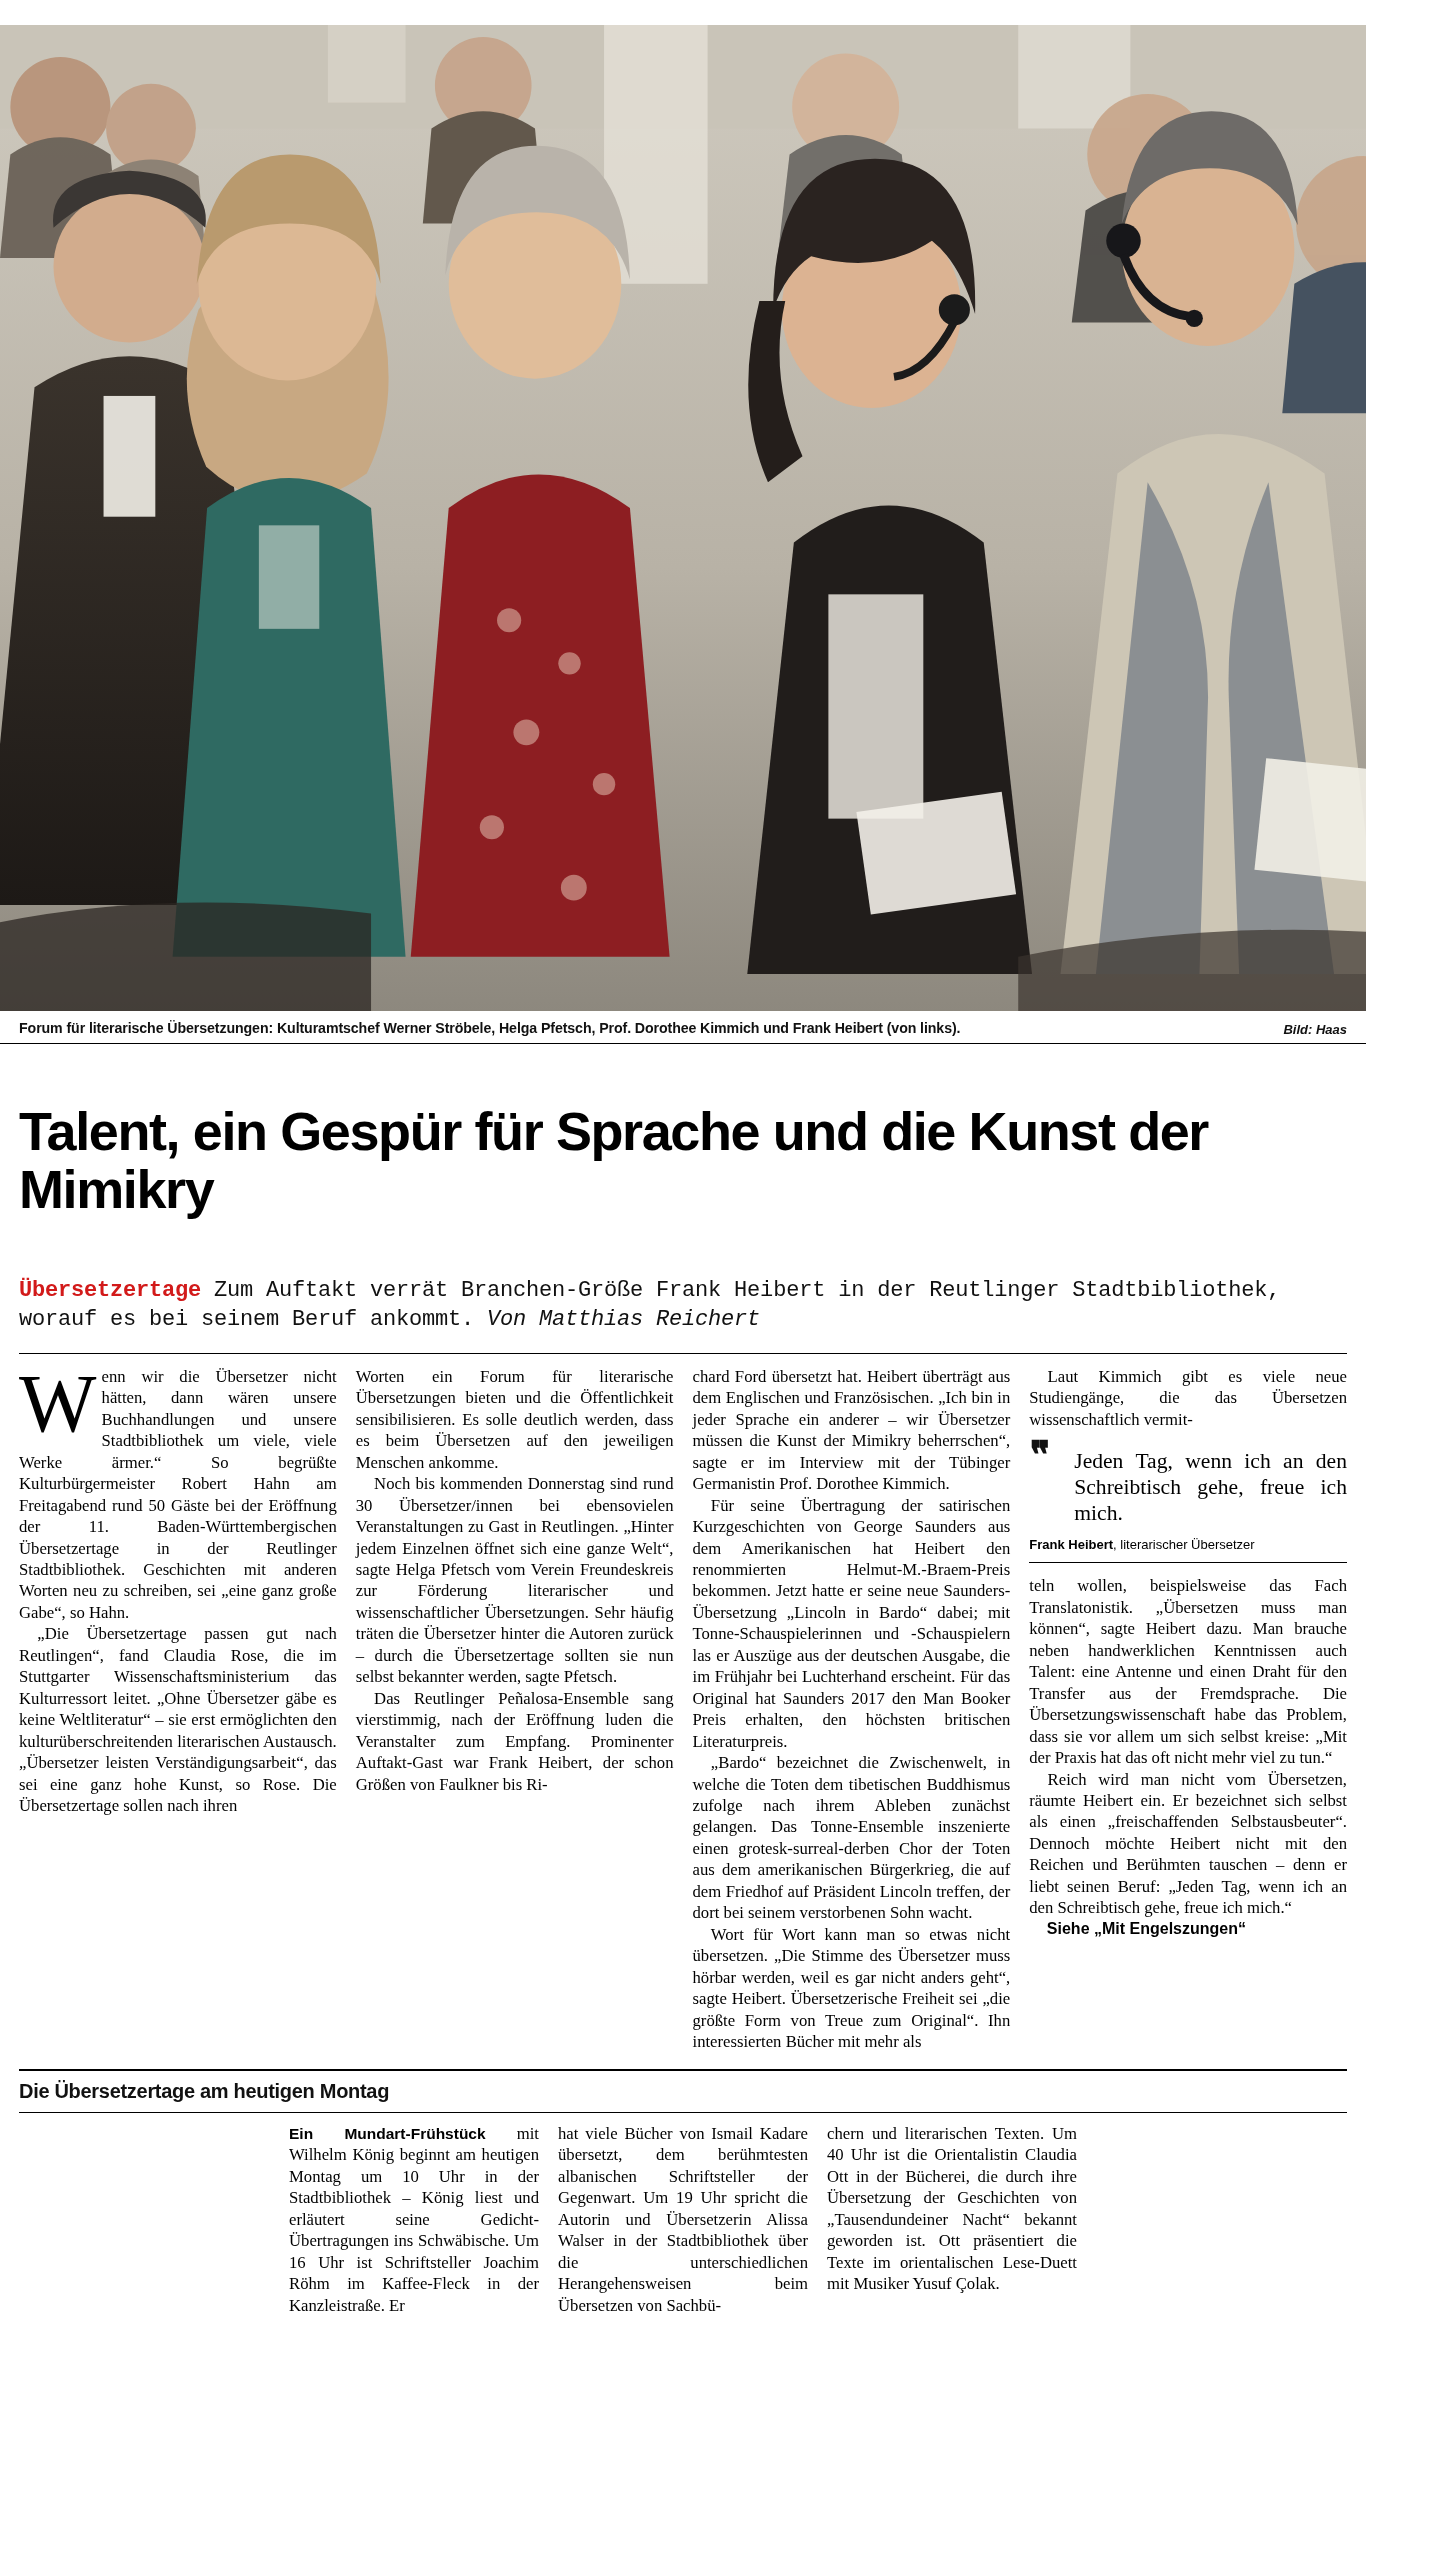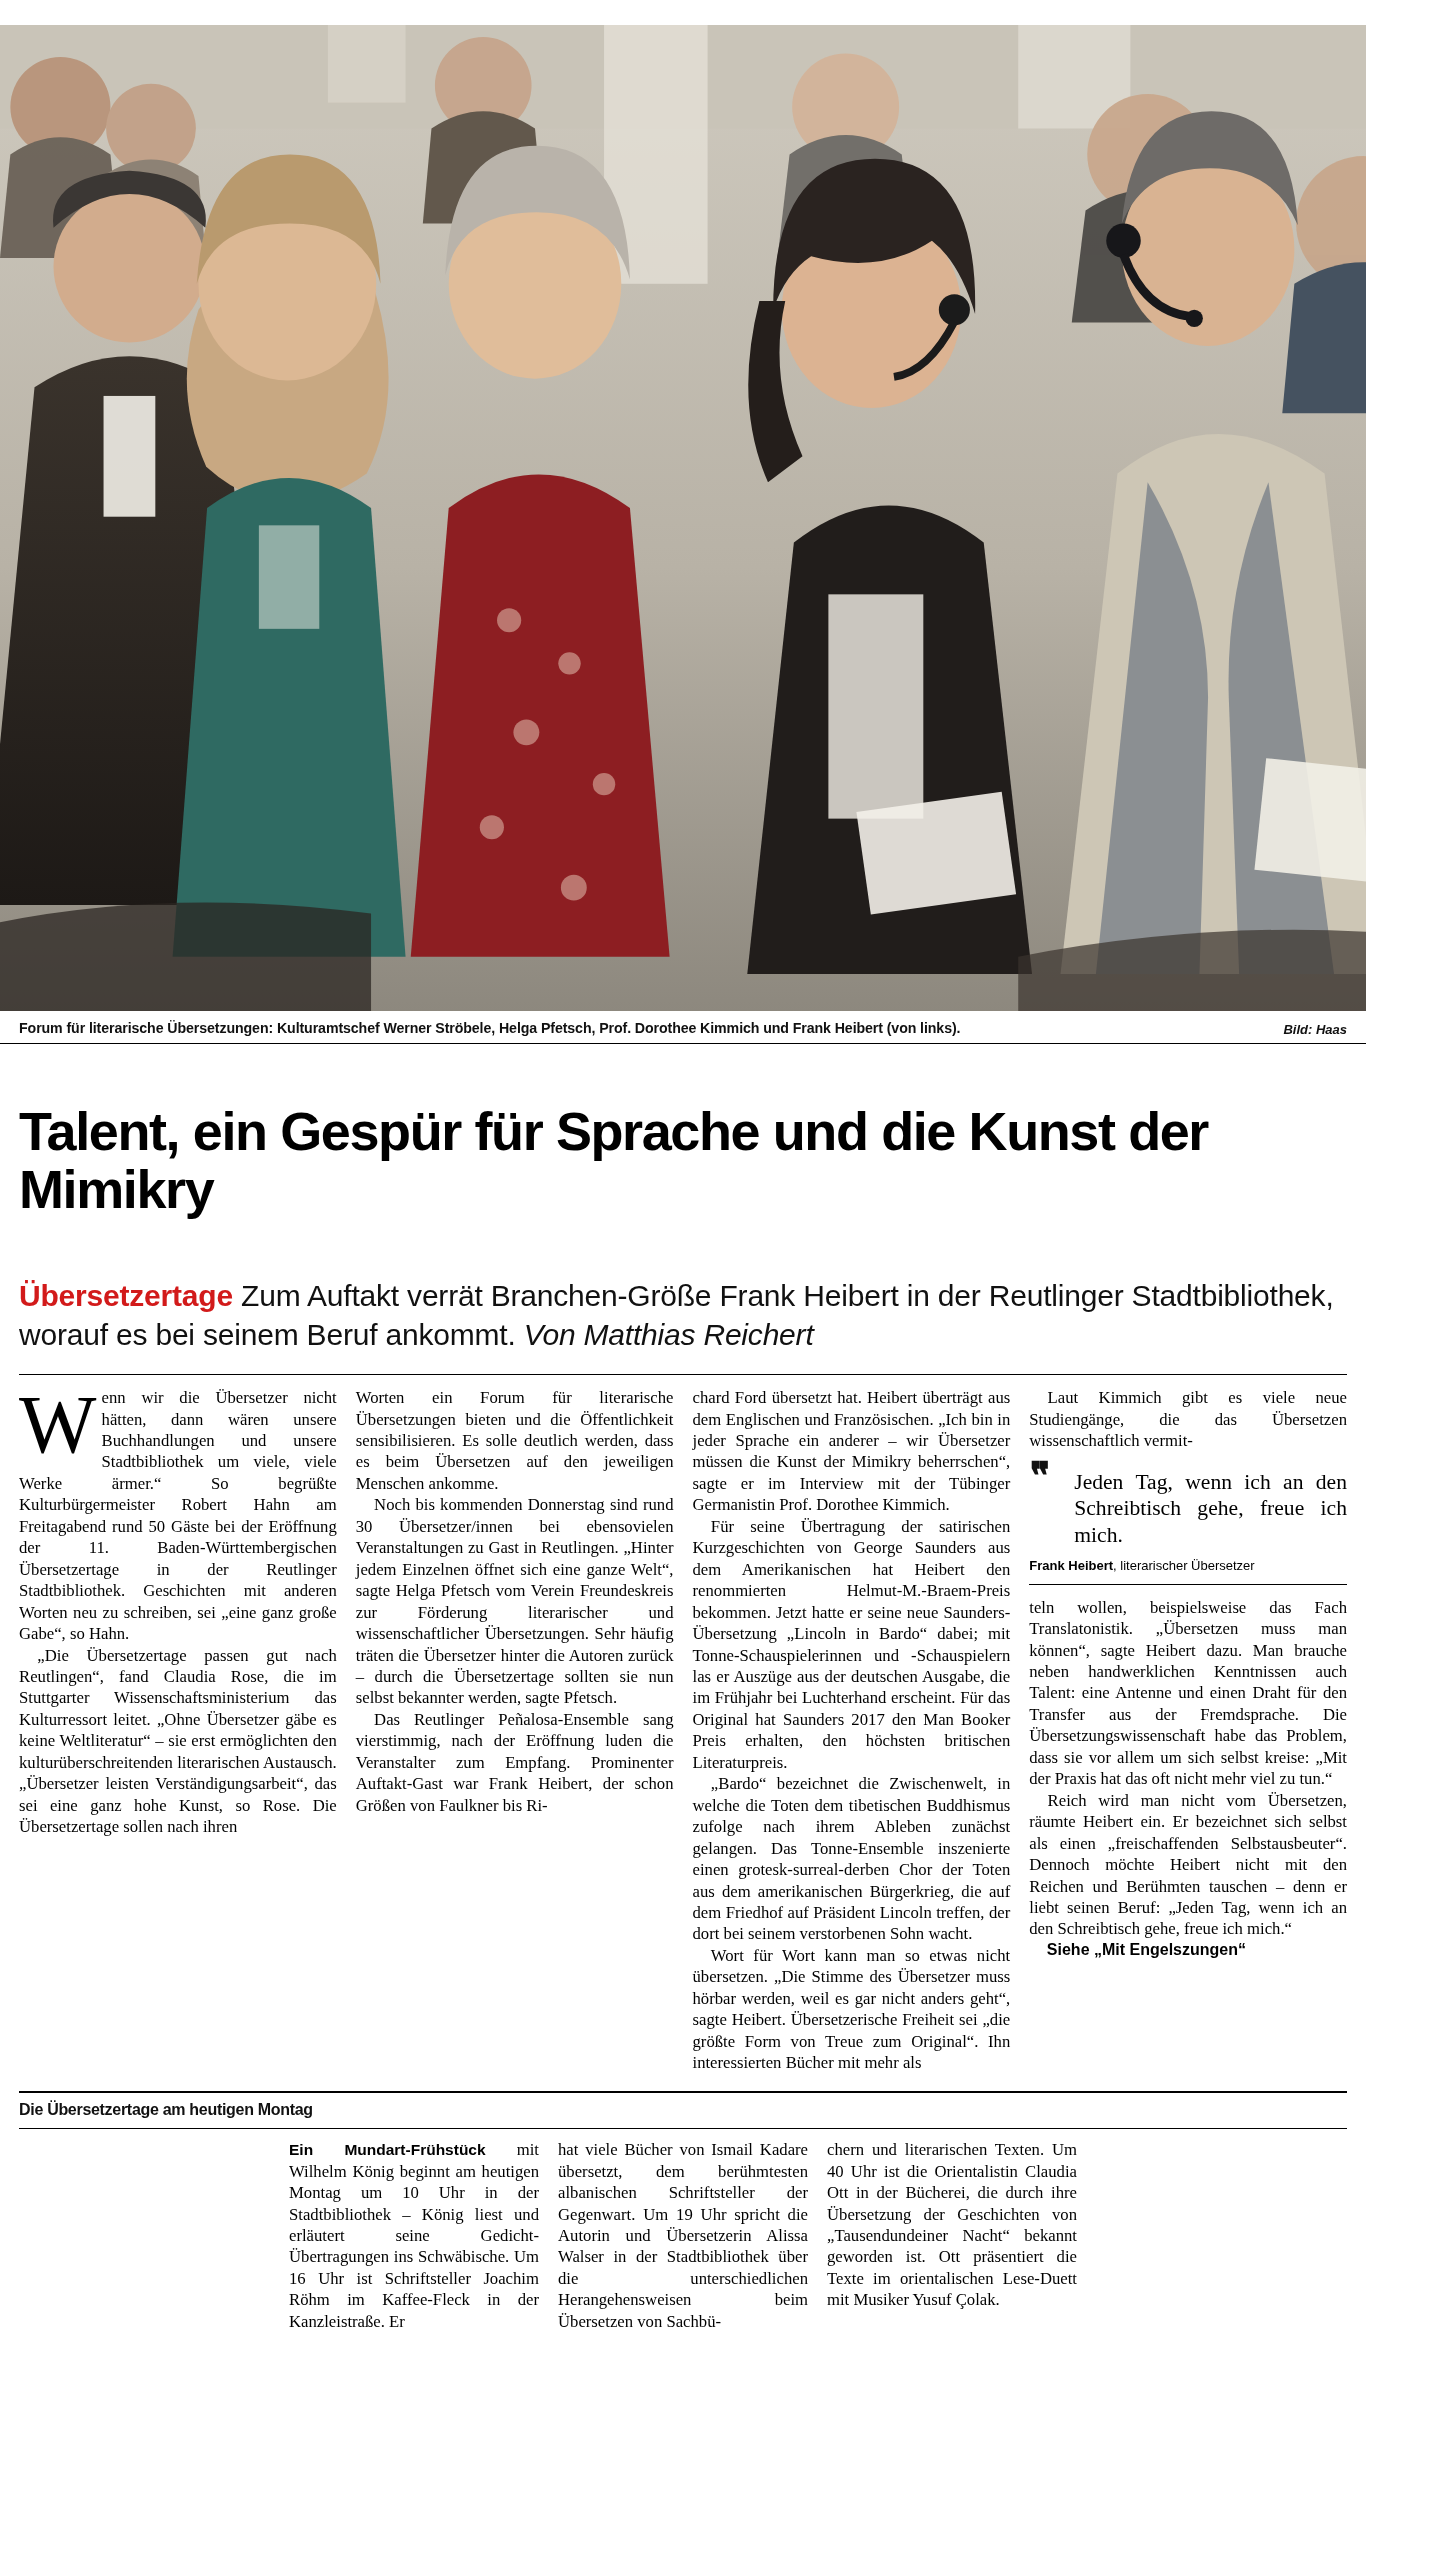--- a/index.html
+++ b/index.html
@@ -16,22 +16,22 @@
   .caption{font-family:"Liberation Sans",sans-serif;font-size:14.2px;font-weight:700;
     letter-spacing:-0.1px;line-height:1.25;color:#111;max-width:1208px;}
   .credit{font-family:"Liberation Sans",sans-serif;font-size:13px;font-style:italic;
     font-weight:700;color:#111;white-space:nowrap;padding-left:12px;}
 
   
   .headline{font-family:"Liberation Sans",sans-serif;font-weight:700;font-size:54px;
     line-height:1.08;letter-spacing:-1.4px;padding:22.4px 19px 0 19px;color:#000;}
 
   
-  .deck{padding:21px 19px 0 19px;font-family:Liberation Sans, sans-serif;
-    font-size:30px;line-height:1.32;letter-spacing:-0.2px;color:#111;}
+  .deck{padding:21px 19px 0 19px;font-family:Liberation Mono, monospace;
+    font-size:22px;line-height:1.32;letter-spacing:-0.2px;color:#111;}
   .deck .kicker{color:#d21a1a;font-weight:700;}
   .deck .byline{font-style:italic;}
 
   
   .rule-top{margin:19px 19px 0 19px;border-top:1.3px solid #000;}
   .cols{display:flex;gap:19px;padding:12px 19px 0 19px;}
   .col{width:330px;font-size:16.7px;line-height:1.285;text-align:justify;
     hyphens:auto;-webkit-hyphens:auto;}
   .col p{margin:0;text-indent:1.1em;}
   .col p.first{text-indent:0;}
@@ -45,21 +45,21 @@
     transform:scaleX(-1);}
   .pull .qtext{font-size:21.6px;line-height:1.22;margin-top:-26px;padding-left:45px;}
   .pull .qattr{font-family:"Liberation Sans",sans-serif;font-size:13px;
     font-weight:700;margin-top:10.4px;border-bottom:0;}
   .pull .qattr span.role{font-weight:400;}
   .pull-rule{border-top:0.9px solid #000;margin-top:8.6px;}
 
   
   .box{margin:17px 19px 0 19px;border-top:2.2px solid #000;}
   .box-title{font-family:"Liberation Sans",sans-serif;font-weight:700;
-    font-size:16px;letter-spacing:-0.3px;padding:8.6px 0 8.6px 0;color:#111;}
+    font-size:20px;letter-spacing:-0.3px;padding:8.6px 0 8.6px 0;color:#111;}
   .box-rule{border-top:1px solid #000;}
   .boxcols{display:flex;gap:19px;padding-top:10.4px;justify-content:center;}
   .boxcol{width:250px;font-size:16.7px;line-height:1.285;text-align:justify;
     hyphens:auto;-webkit-hyphens:auto;}
   .boxcol p{margin:0;}
   .boxcol b{font-family:"Liberation Sans",sans-serif;font-size:15.5px;}
   .seealso{font-family:"Liberation Sans",sans-serif;font-weight:700;font-size:16px;
     margin-top:5.2px;}
 </style>
 </head>

